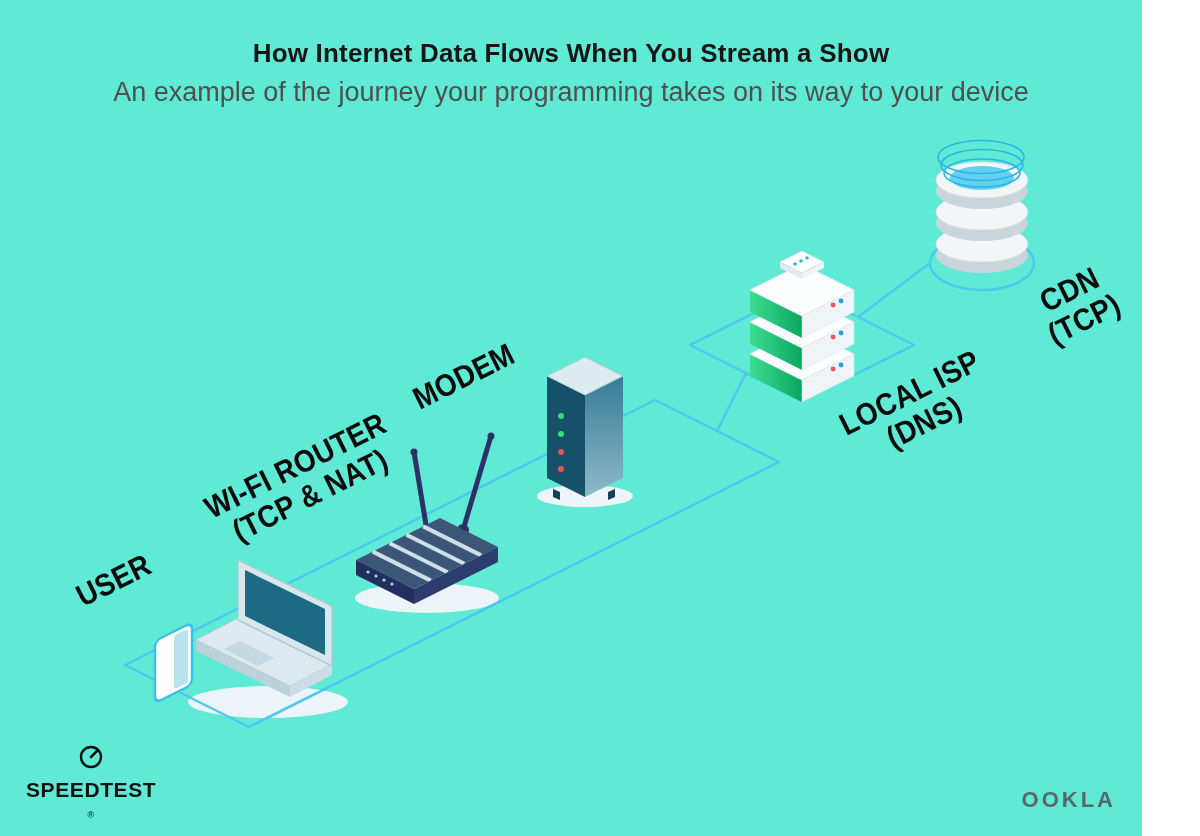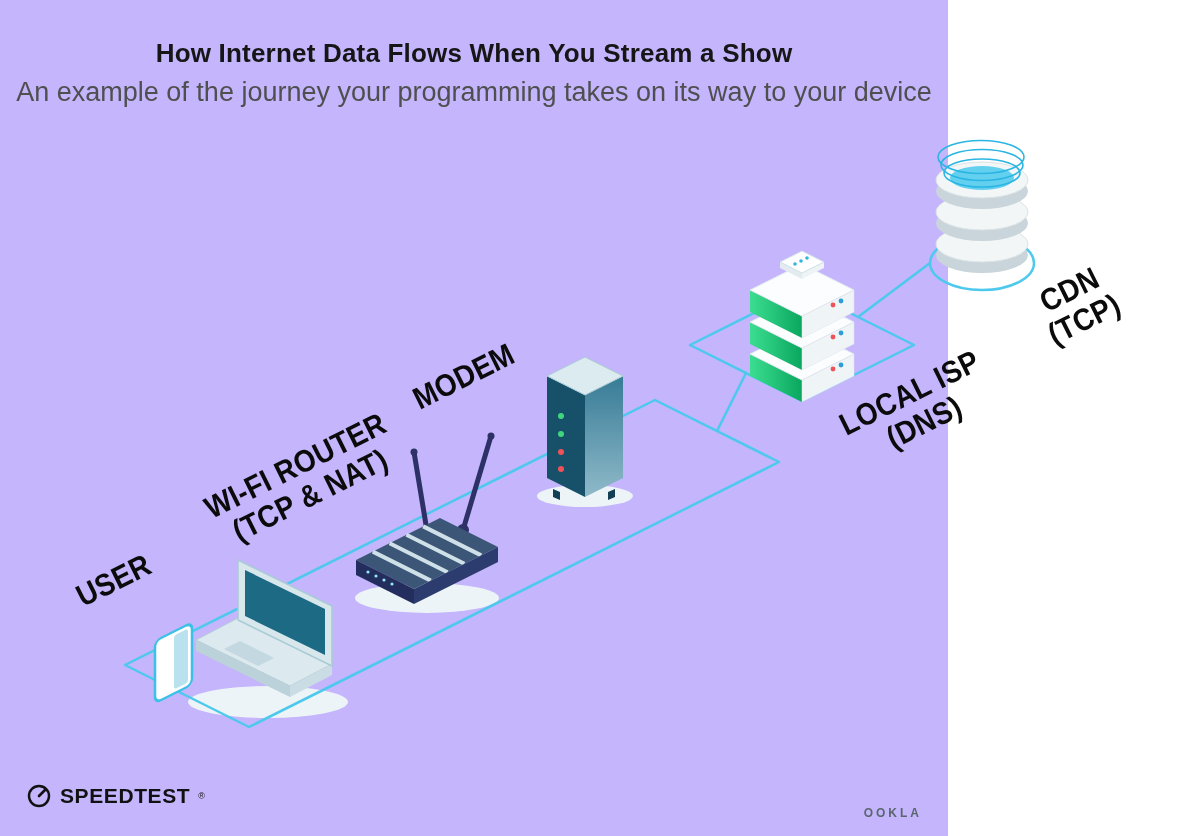--- a/index.html
+++ b/index.html
@@ -1,35 +1,35 @@
 <!DOCTYPE html>
 <html><head>
 <meta charset="utf-8">
 <style>
   html,body{margin:0;padding:0;background:#ffffff;}
   body{width:1200px;height:836px;overflow:hidden;font-family:"Liberation Sans",sans-serif;position:relative;}
-  .page{position:relative;width:948px;height:836px;background:#c4b5fd;}
+  .page{position:relative;width:1142px;height:836px;background:#5eead4;}
   header{position:absolute;top:38px;left:0;width:100%;text-align:center;}
   .title{margin:0;font-size:26px;font-weight:700;color:#161616;letter-spacing:0.2px;}
   .subtitle{margin:8px 0 0;font-size:27px;font-weight:400;color:#4f4f4f;}
   .diagram-svg{position:absolute;left:0;top:0;}
   .node-label{position:absolute;transform:translate(-50%,-50%) rotate(-26.5deg) scaleX(0.9);
     transform-origin:center;text-align:center;font-weight:700;font-size:31px;color:#0b0b0b;
     line-height:1.05;white-space:nowrap;letter-spacing:0.4px;}
   #label-user{left:114px;top:581px;}
   #label-wifi{left:303px;top:481px;}
   #label-modem{left:464px;top:377px;}
   #label-isp{left:917px;top:408px;}
   #label-cdn{left:1077px;top:305px;}
   footer{position:absolute;left:0;right:0;bottom:16px;display:flex;justify-content:space-between;
     align-items:center;padding:0 26px;}
   .speedtest{display:flex;align-items:center;gap:8px;font-weight:700;font-size:21px;
-    letter-spacing:0.6px;color:#111;}
+    letter-spacing:0.6px;color:#111;flex-direction:column;}
   .speedtest sup{font-size:9px;font-weight:400;vertical-align:super;}
-  .ookla{font-weight:700;font-size:12px;letter-spacing:3px;color:#5a666e;margin-top:35px;}
+  .ookla{font-weight:700;font-size:22px;letter-spacing:3px;color:#5a666e;margin-top:35px;}
 </style>
 </head>
 <body>
 
 <div class="page">
 
   <header>
     <h1 class="title">How Internet Data Flows When You Stream a Show</h1>
     <p class="subtitle">An example of the journey your programming takes on its way to your device</p>
   </header>

